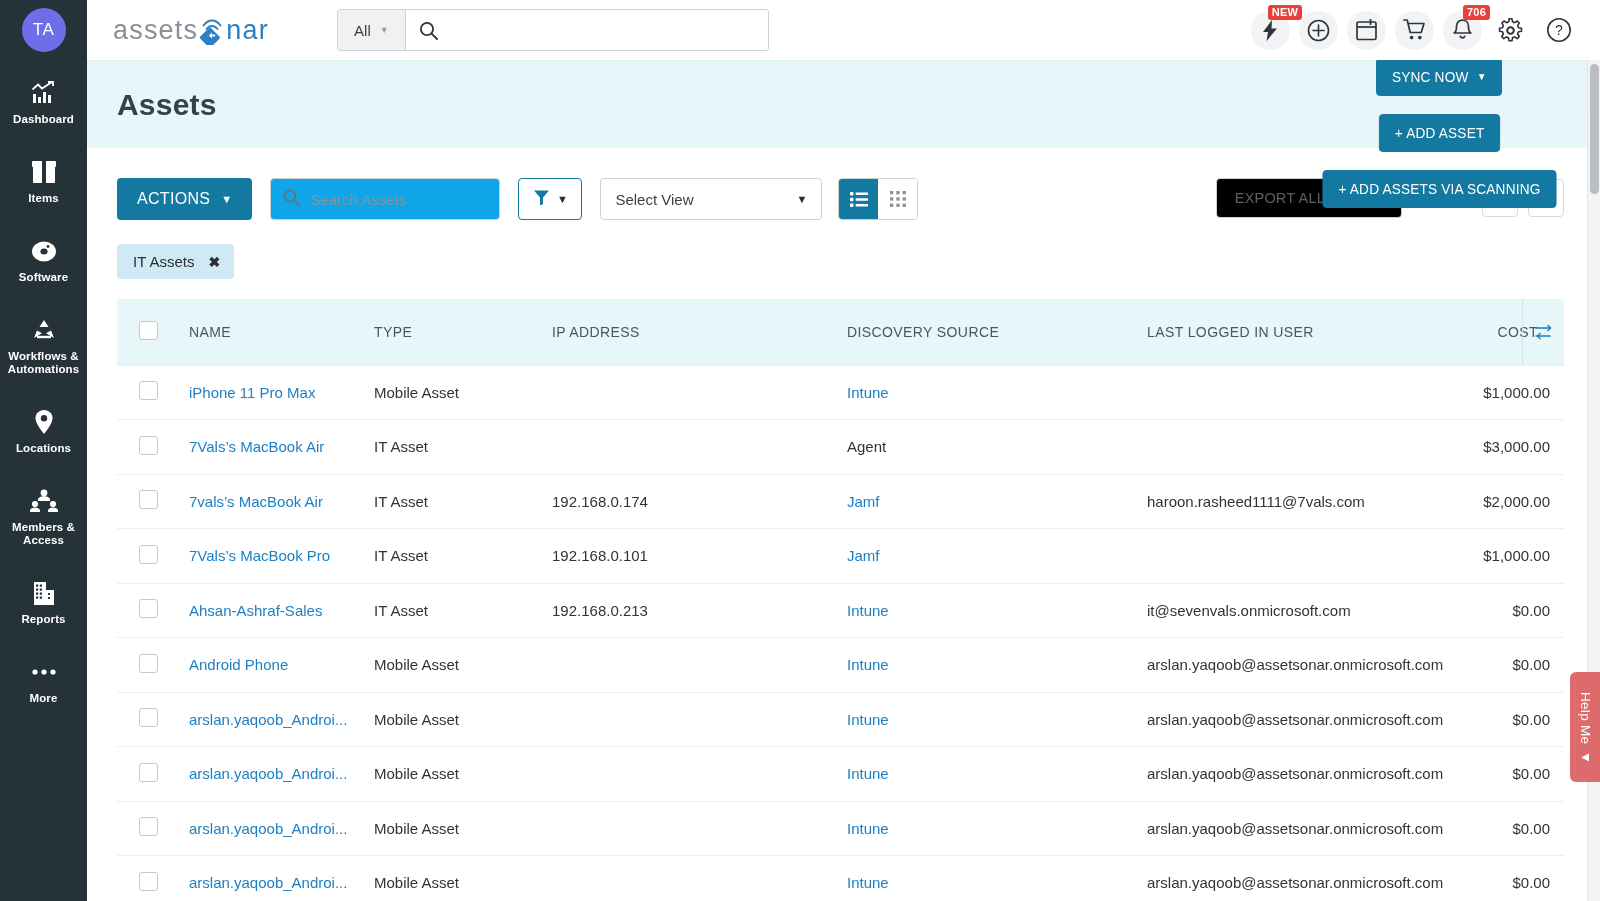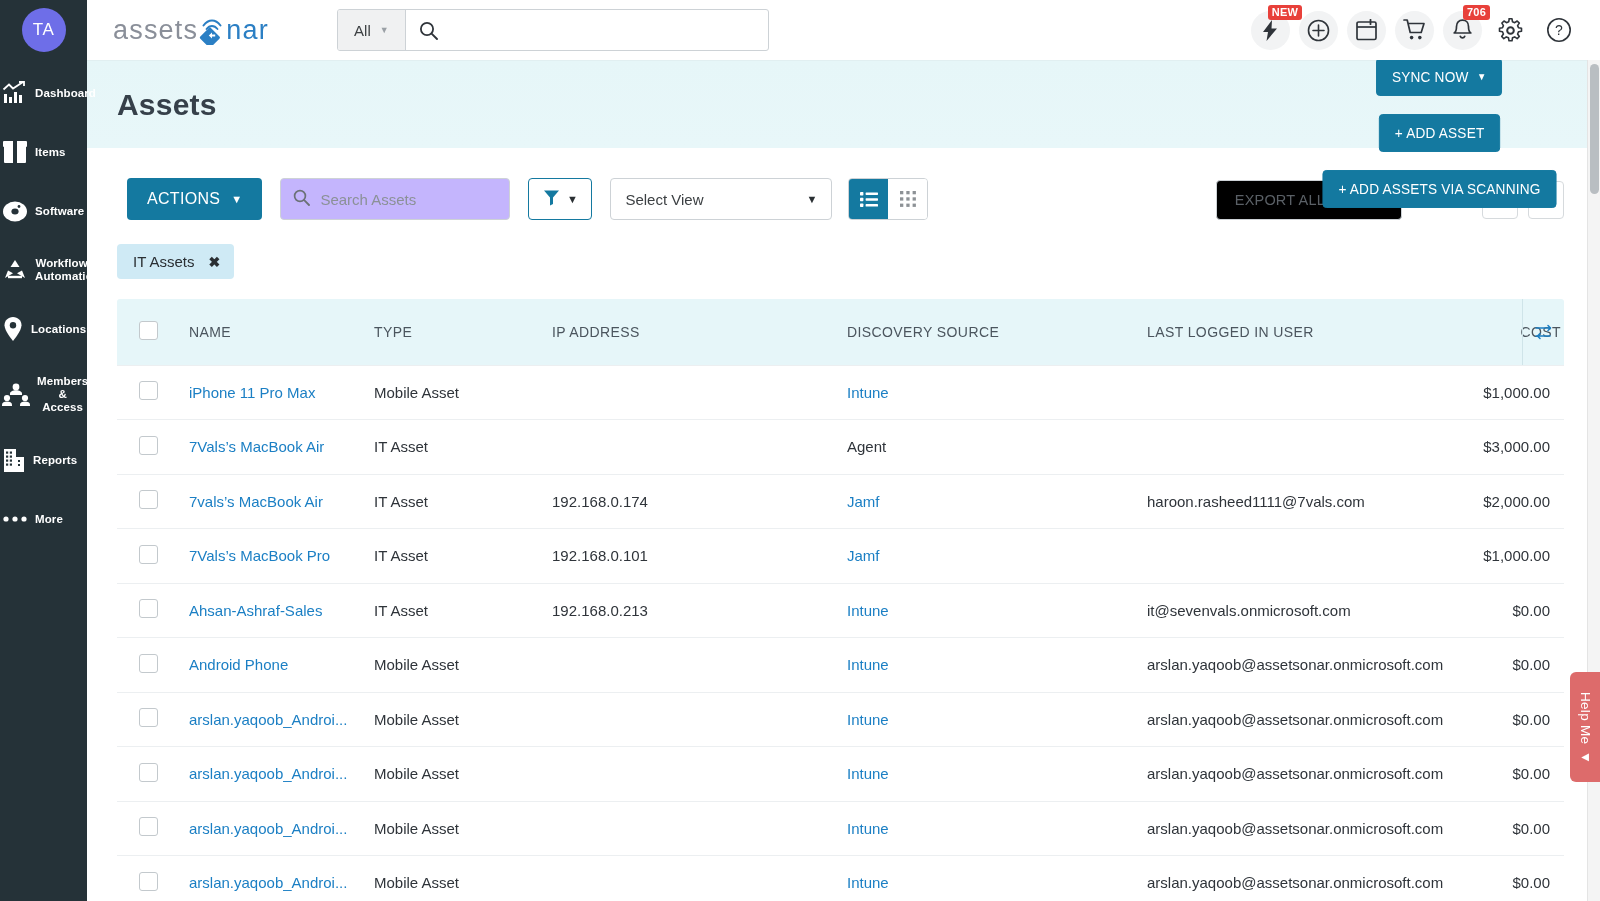--- a/index.html
+++ b/index.html
@@ -21,21 +21,21 @@
   .avatar-wrap { height: 60px; display:flex; align-items:center; justify-content:center; width:100%; }
   .avatar {
     width: 44px; height: 44px; border-radius: 50%;
     background: #6e6ee8; color: #fff;
     display: flex; align-items: center; justify-content: center;
     font-size: 17px; letter-spacing: .5px;
   }
   .nav { width: 100%; padding-top: 8px; }
   .nav-item {
     width: 100%; padding: 12px 2px 10px; margin-bottom: 11px;
-    display: flex; flex-direction: row; align-items: center; gap: 7px;
+    display: flex; flex-direction: column; align-items: center; gap: 7px;
     color: #ffffff; cursor: pointer;
   }
   .nav-item .ico { height: 26px; display:flex; align-items:center; justify-content:center; }
   .nav-item .lbl {
     font-size: 11.5px; line-height: 13px; text-align: center;
     font-weight: 600; letter-spacing: .1px; max-width: 80px;
   }
   .nav-item svg { fill: #ffffff; }
 
   
@@ -96,30 +96,30 @@
     display: flex; align-items: center; justify-content: center; gap: 9px;
     cursor: pointer; letter-spacing: .2px; white-space: nowrap;
     font-family: "Liberation Sans Narrow", "Liberation Sans", sans-serif;
     transform: scaleX(.94); transform-origin: center;
   }
   .btn.light { background: #fff; color: #3c4043; border: 1px solid #c9ced2; }
   .btn.primary { background: #1479a0; color: #fff; border: 1px solid #1479a0; }
   .btn .car { font-size: 10px; }
 
   
-  .toolbar { padding: 30px 36px 0 40px; display: flex; align-items: flex-end; }
+  .toolbar { padding: 30px 36px 0 30px; display: flex; align-items: flex-start; }
   .actions-btn {
     height: 42px; background: #1479a0; color: #fff; border-radius: 4px;
     display: flex; align-items: center; gap: 11px; padding: 0 20px;
     font-size: 16px; letter-spacing: .3px; cursor: pointer;
   }
   .search-assets {
     margin-left: 18px; width: 230px; height: 42px; border: 1px solid #cdd2d6;
     border-radius: 4px; display: flex; align-items: center; padding: 0 12px; gap: 10px;
-    background: #c4b5fd;
+    background: #0ea5e9;
   }
   .search-assets input {
     border: none; outline: none; flex: 1; font-size: 15px; color: #3c4043;
     font-family: "Liberation Sans", sans-serif; background: transparent;
   }
   .search-assets input::placeholder { color: #8b9196; }
   .filter-btn {
     margin-left: 18px; width: 64px; height: 42px; border: 1.5px solid #1479a0;
     border-radius: 4px; display: flex; align-items: center; justify-content: center; gap: 7px;
     cursor: pointer; background: #fff;
@@ -164,21 +164,21 @@
   
   .tablewrap { padding: 20px 36px 0 30px; }
   table { width: 100%; border-collapse: collapse; table-layout: fixed; }
   thead th {
     background: #e6f6f9; height: 66px; text-align: left; vertical-align: middle;
     font-size: 14px; color: #4b555e; font-weight: 400; letter-spacing: .4px;
     font-family: "Liberation Sans Narrow", "Liberation Sans", sans-serif;
     margin-top: 45px;
   }
   thead th.first { border-top-left-radius: 3px; }
-  thead th.last { border-top-right-radius: 3px; text-align: right; padding-right: 3px; position: relative; }
+  thead th.last { border-top-right-radius: 3px; text-align: right; padding-right: 26px; position: relative; }
   tbody td {
     height: 54.5px; font-size: 15px; color: #2f343a; vertical-align: middle;
     border-bottom: 1px solid #eceff1;
   }
   tbody tr:first-child td { border-top: 1px solid #eceff1; }
   td.link a, .lnk { color: #1b7fc4; text-decoration: none; cursor: pointer; }
   td.cost { text-align: right; padding-right: 14px; }
   .cb {
     width: 19px; height: 19px; border: 1px solid #c3c9cd; border-radius: 3px; background: #fff;
     display: inline-block; cursor: pointer;

